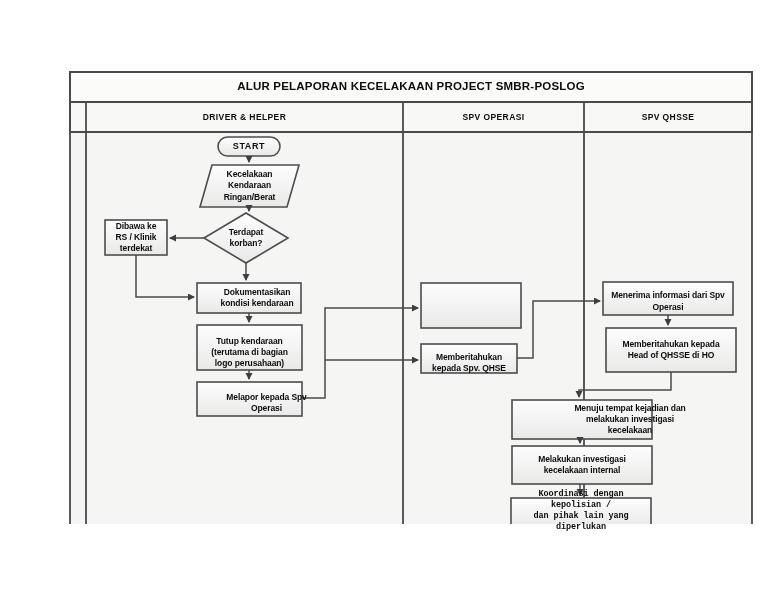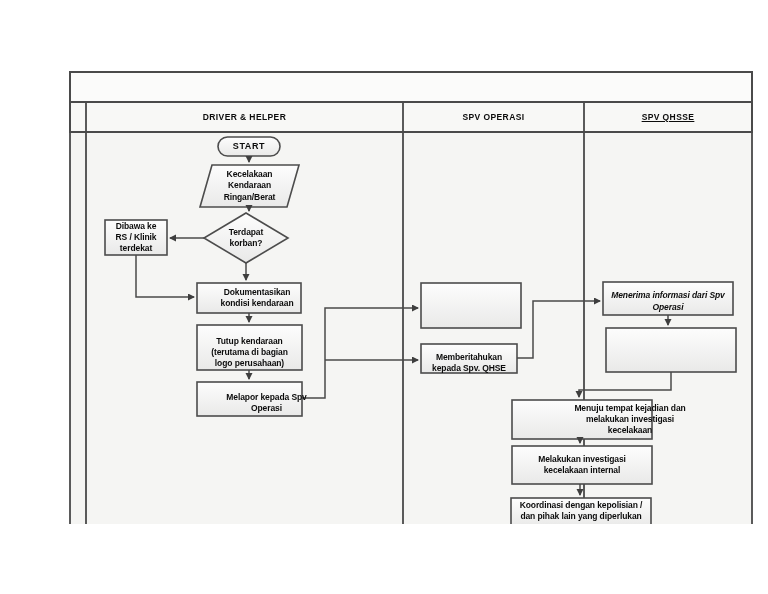--- a/index.html
+++ b/index.html
@@ -65,46 +65,49 @@
       <path d="M517,358 L533,358 L533,301 L600,301"></path>
       <path d="M668,315 L668,325"></path>
       <path d="M671,372 L671,390 L579,390 L579,397"></path>
       <path d="M580,439 L580,443"></path>
       <path d="M580,484 L580,495"></path>
     </g>
 
     <rect x="0" y="524" width="768" height="70" fill="#ffffff"></rect>
   </svg>
 
+  <div class="lbl title-lbl" style="left:70px;top:72px;width:682px;height:30px;">ALUR PELAPORAN KECELAKAAN PROJECT SMBR-POSLOG</div>
 
   <div class="lbl hdr-lbl" style="left:86px;top:102px;width:317px;height:30px;">DRIVER &amp; HELPER</div>
   <div class="lbl hdr-lbl" style="left:403px;top:102px;width:181px;height:30px;">SPV OPERASI</div>
-  <div class="lbl hdr-lbl" style="left:584px;top:102px;width:168px;height:30px;text-decoration:underline;">SPV QHSSE</div>
+  <div class="lbl hdr-lbl" style="left:584px;top:102px;width:168px;height:30px;">SPV QHSSE</div>
 
   <div class="lbl start-lbl" style="left:218px;top:137px;width:62px;height:19px;">START</div>
   <div class="lbl" style="left:200px;top:165px;width:99px;height:42px;">Kecelakaan
 Kendaraan
 Ringan/Berat</div>
   <div class="lbl" style="left:204px;top:213px;width:84px;height:50px;">Terdapat
 korban?</div>
   <div class="lbl" style="left:105px;top:220px;width:62px;height:35px;">Dibawa ke
 RS / Klinik
 terdekat</div>
   <div class="lbl" style="left:197px;top:283px;width:120px;height:30px;">Dokumentasikan
 kondisi kendaraan</div>
   <div class="lbl" style="left:197px;top:325px;width:105px;height:55px;">Tutup kendaraan
 (terutama di bagian
 logo perusahaan)</div>
   <div class="lbl" style="left:197px;top:382px;width:105px;height:42px;padding-left:17px;">Melapor kepada Spv
 Operasi</div>
   <div class="lbl" style="left:421px;top:344px;width:96px;height:38px;">Memberitahukan
 kepada Spv. QHSE</div>
-  <div class="lbl" style="left:603px;top:282px;width:130px;height:39px;font-style:italic;">Menerima informasi dari Spv
+  <div class="lbl" style="left:603px;top:282px;width:130px;height:39px;">Menerima informasi dari Spv
 Operasi</div>
+  <div class="lbl" style="left:606px;top:328px;width:130px;height:44px;">Memberitahukan kepada
+Head of QHSSE di HO</div>
   <div class="lbl" style="left:512px;top:400px;width:140px;height:39px;margin-left:48px;">Menuju tempat kejadian dan
 melakukan investigasi
 kecelakaan</div>
   <div class="lbl" style="left:512px;top:446px;width:140px;height:38px;">Melakukan investigasi
 kecelakaan internal</div>
-  <div class="lbl" style="left:511px;top:498px;width:140px;height:26px;">Koordinasi dengan kepolisian /
+  <div class="lbl" style="left:511px;top:498px;width:140px;height:26px;font-family:Liberation Mono, monospace;">Koordinasi dengan kepolisian /
 dan pihak lain yang diperlukan</div>
 
 </div>
 
 </body></html>

